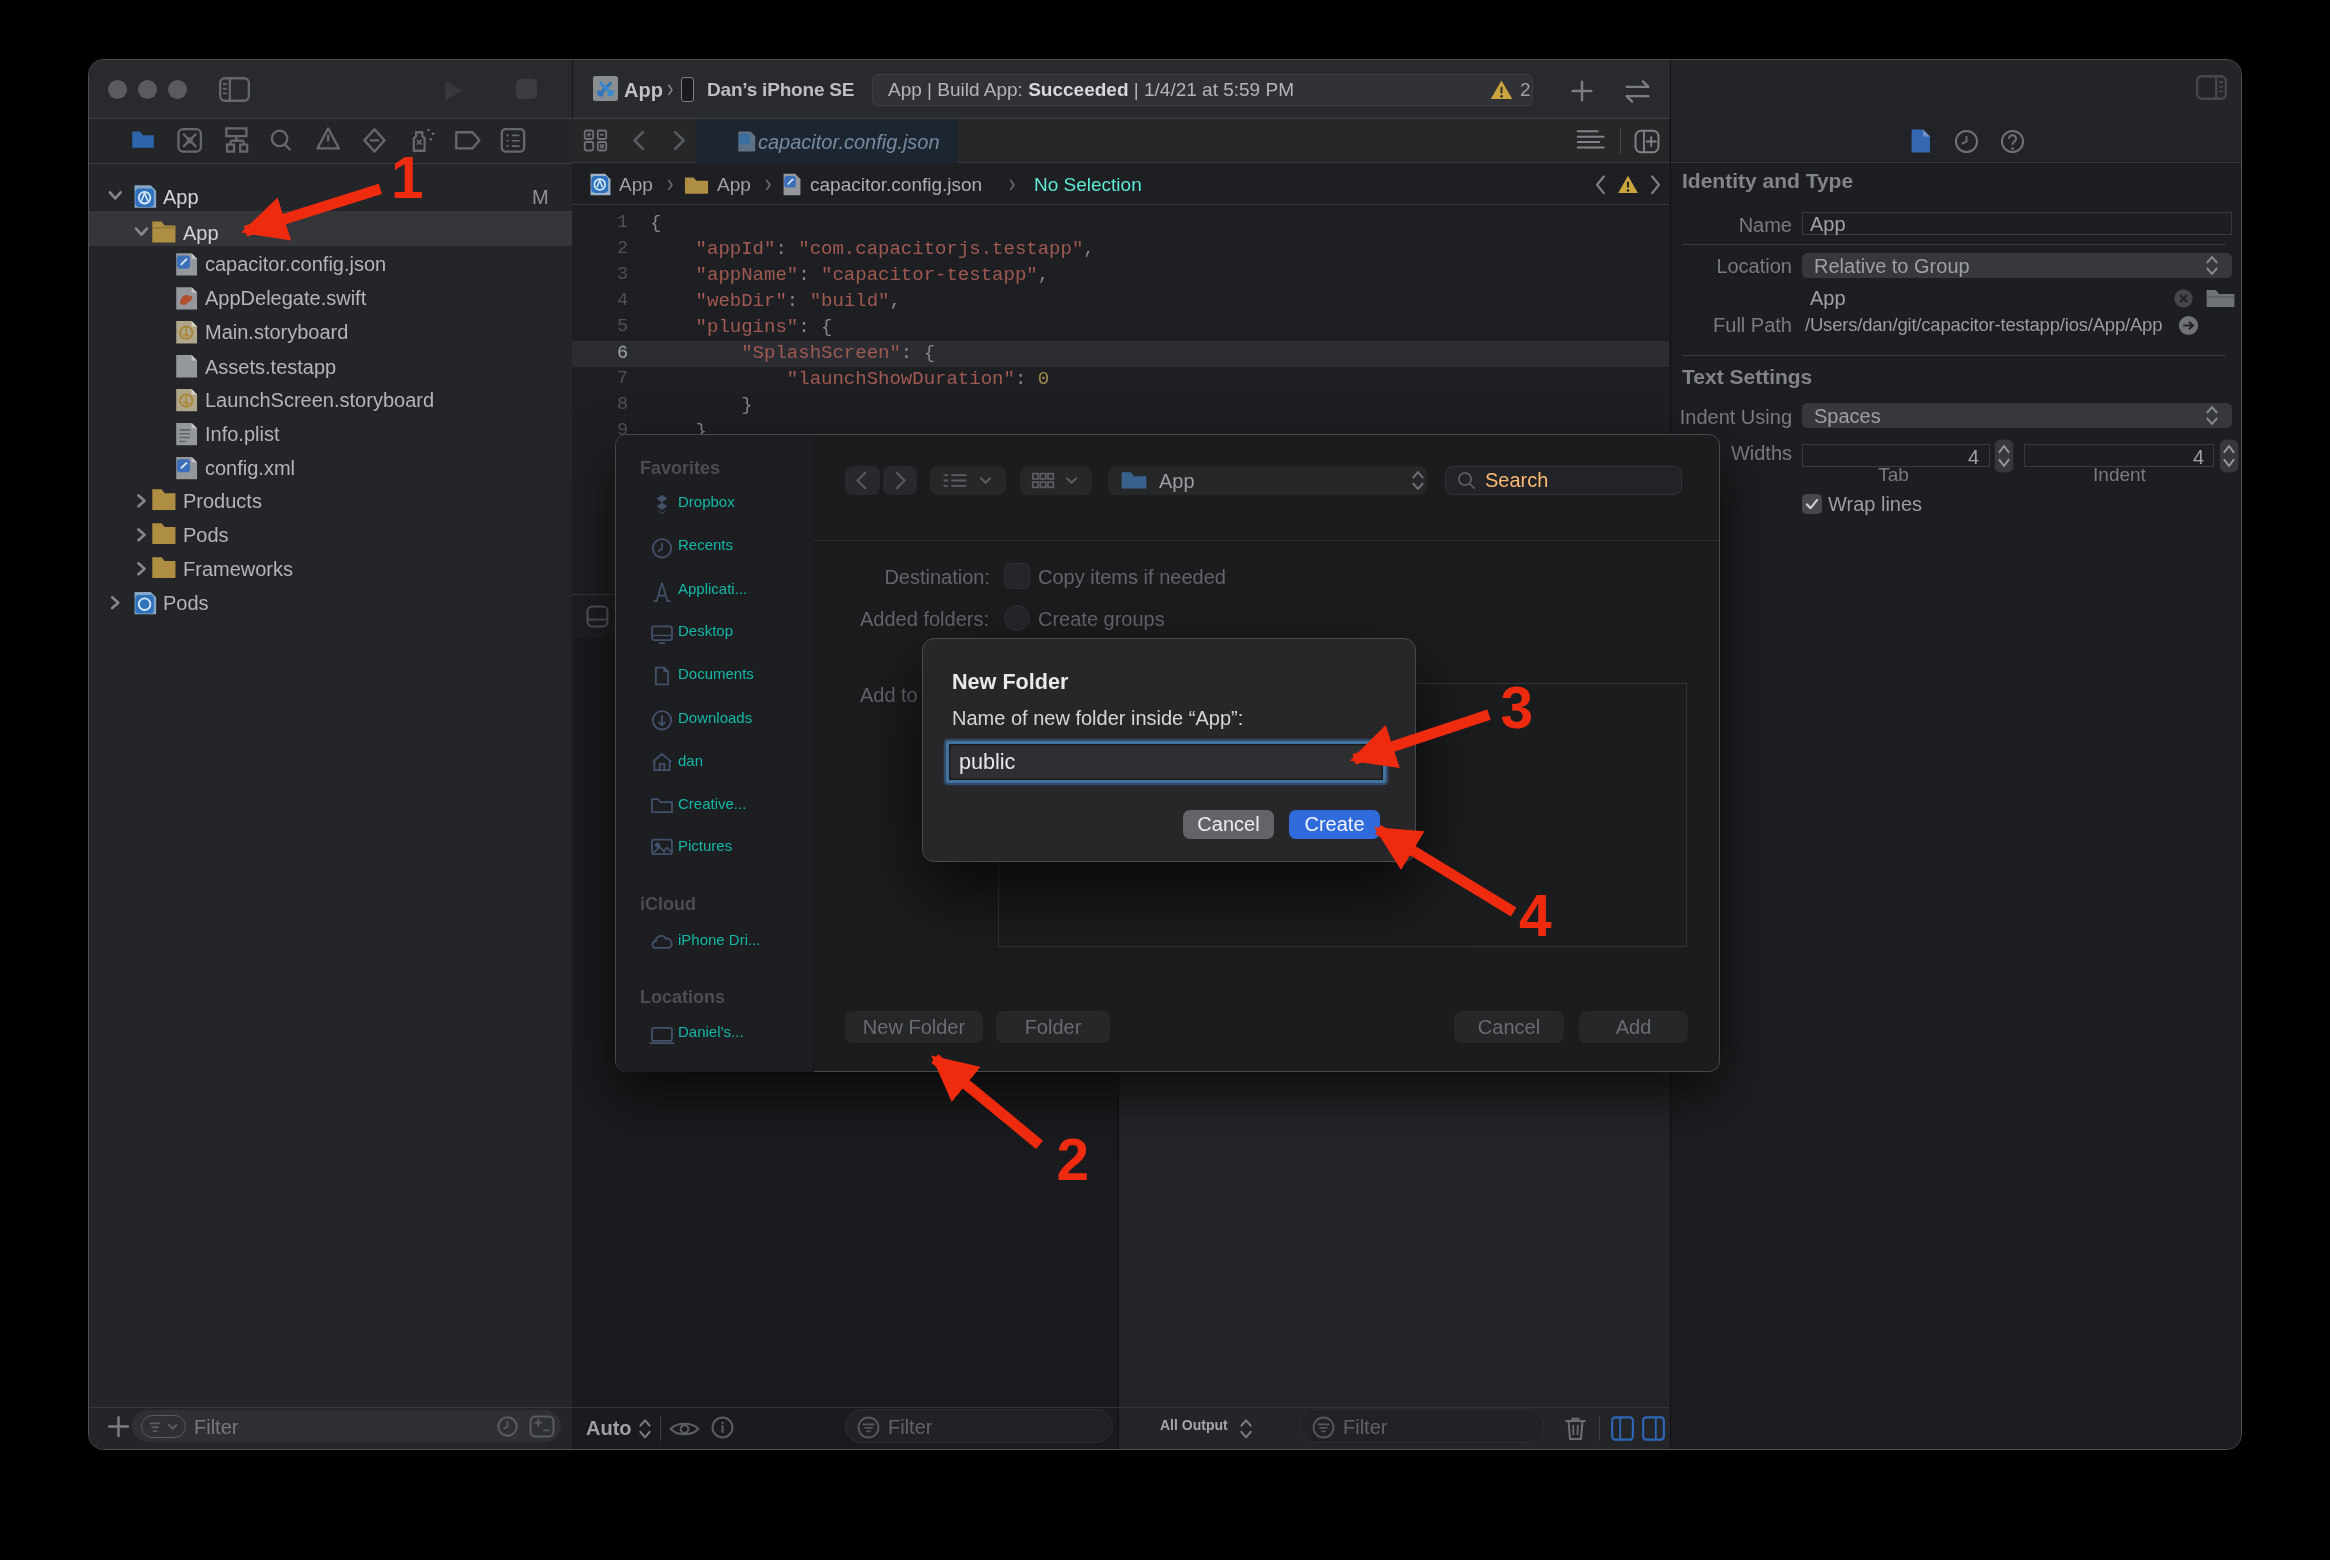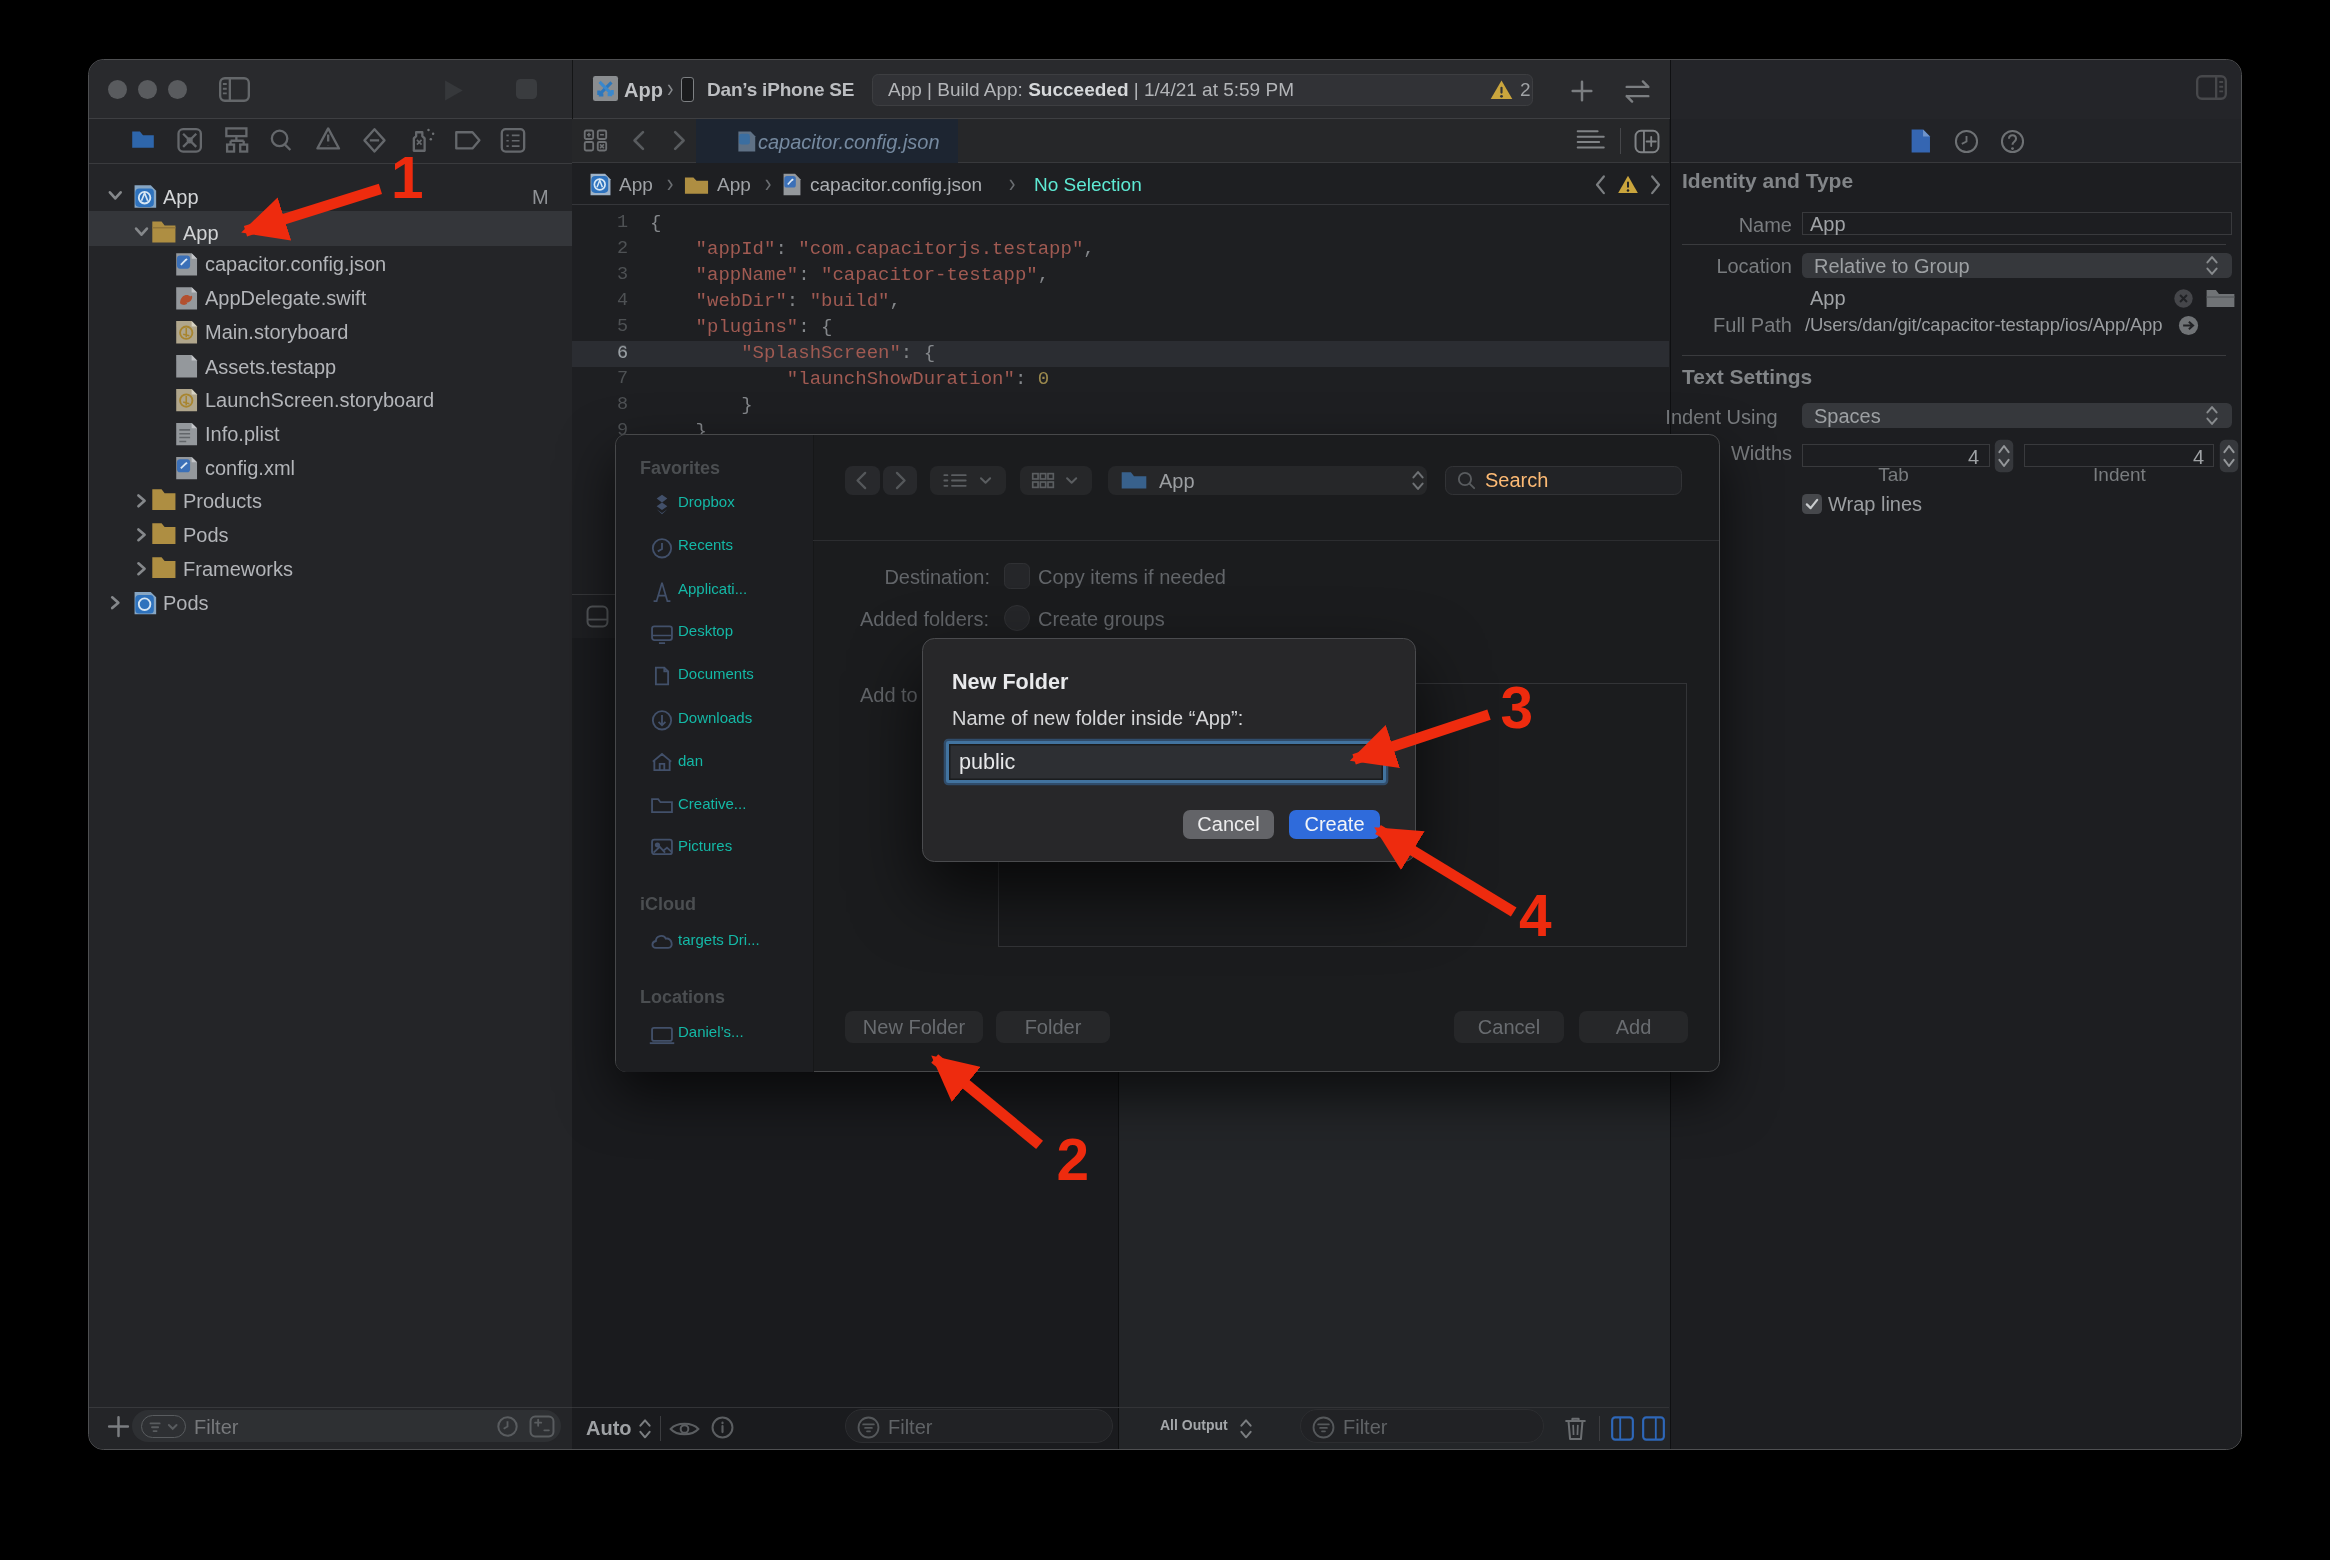--- a/index.html
+++ b/index.html
@@ -357,21 +357,21 @@
   <path d="M2 13 L38 13" stroke="#5a5d60" stroke-width="2"></path>
 </svg>
 <div class="ilabel" style="left:1593px;top:254px;width:110px;text-align:right;">Full Path</div>
 <div class="abs" style="left:1716px;top:254px;color:#9a9da0;font-size:18.5px;letter-spacing:-0.2px;">/Users/dan/git/capacitor-testapp/ios/App/App</div>
 <svg class="abs" style="left:2088px;top:254px;" width="23" height="23" viewBox="0 0 30 30">
   <circle cx="15" cy="15" r="12.5" fill="#707376"></circle>
   <path d="M8 15 L20 15 M15.5 10 L21 15 L15.5 20" stroke="#212225" stroke-width="2.6" fill="none"></path>
 </svg>
 <div class="isep" style="left:1593px;top:295px;width:544px;"></div>
 <div class="ihead" style="left:1593px;top:305px;">Text Settings</div>
-<div class="ilabel" style="left:1562px;top:346px;width:141px;text-align:center;">Indent Using</div>
+<div class="ilabel" style="left:1562px;top:346px;width:141px;text-align:right;">Indent Using</div>
 <div class="abs" style="left:1713px;top:343px;width:430px;height:25px;background:#36383c;border-radius:5.4px;"></div>
 <div class="abs" style="left:1725px;top:345px;color:#9da0a3;font-size:20px;">Spaces</div>
 <svg class="abs" style="left:2116px;top:344px;" width="14" height="23" viewBox="0 0 18 30">
   <path d="M3 11 L9 4 L15 11 M3 19 L9 26 L15 19" stroke="#888b8e" stroke-width="2.6" fill="none" stroke-linecap="round" stroke-linejoin="round"></path>
 </svg>
 <div class="ilabel" style="left:1593px;top:382px;width:110px;text-align:right;">Widths</div>
 <div class="abs" style="left:1713px;top:384px;width:188px;height:23px;border:0.8px solid #393a3d;box-sizing:border-box;"></div>
 <div class="abs" style="left:1713px;top:386px;width:177px;color:#9fa2a5;font-size:20px;text-align:right;">4</div>
 <svg class="abs" style="left:1905px;top:379px;" width="20px" height="34" viewBox="0 0 26 44">
   <rect x="1" y="1" width="24" height="42" rx="7" fill="#36383c"></rect>
@@ -419,21 +419,21 @@
 <div class="sbi" style="left:589px;top:562px;z-index:12;">Desktop</div>
 <div class="sbi" style="left:589px;top:605px;z-index:12;">Documents</div>
 <div class="sbi" style="left:589px;top:649px;z-index:12;">Downloads</div>
 <div class="sbi" style="left:589px;top:692px;z-index:12;">dan</div>
 <div class="sbi" style="left:589px;top:735px;z-index:12;text-align:center;">Creative...</div>
 <div class="sbi" style="left:589px;top:777px;z-index:12;">Pictures</div>
 <div class="abs" style="left:551px;top:834px;color:#4b4e51;font-size:18px;font-weight:bold;z-index:12;">iCloud</div>
 <svg class="abs" style="left:560px;top:871px;z-index:12;" width="26" height="23" viewBox="0 0 34 30">
   <path d="M9 22 C3 22 3 14 9 13 C9 6 19 4 22 10 C30 8 33 22 25 22 Z" fill="none" stroke="#42506a" stroke-width="2.4"></path>
 </svg>
-<div class="sbi" style="left:589px;top:871px;z-index:12;">targets Dri...</div>
+<div class="sbi" style="left:589px;top:871px;z-index:12;">iPhone Dri...</div>
 <div class="abs" style="left:551px;top:927px;color:#4b4e51;font-size:18px;font-weight:bold;z-index:12;">Locations</div>
 <svg class="abs" style="left:560px;top:964px;z-index:12;" width="26" height="23" viewBox="0 0 34 30">
   <rect x="4" y="5" width="26" height="17" rx="2.5" fill="none" stroke="#42506a" stroke-width="2.4"></rect>
   <path d="M1 25 L33 25" stroke="#42506a" stroke-width="2.4"></path>
 </svg>
 <div class="sbi" style="left:589px;top:963px;z-index:12;">Daniel’s...</div>
 <div class="shbtn" style="left:756px;top:406px;width:35px;height:29px;z-index:12;background:#28292c;"></div>
 <svg class="abs" style="left:756px;top:406px;z-index:12;" width="35" height="29" viewBox="0 0 45 38">
   <path d="M26 9 L16 19 L26 29" stroke="#55585b" stroke-width="3" fill="none" stroke-linecap="round" stroke-linejoin="round"></path>
 </svg>

